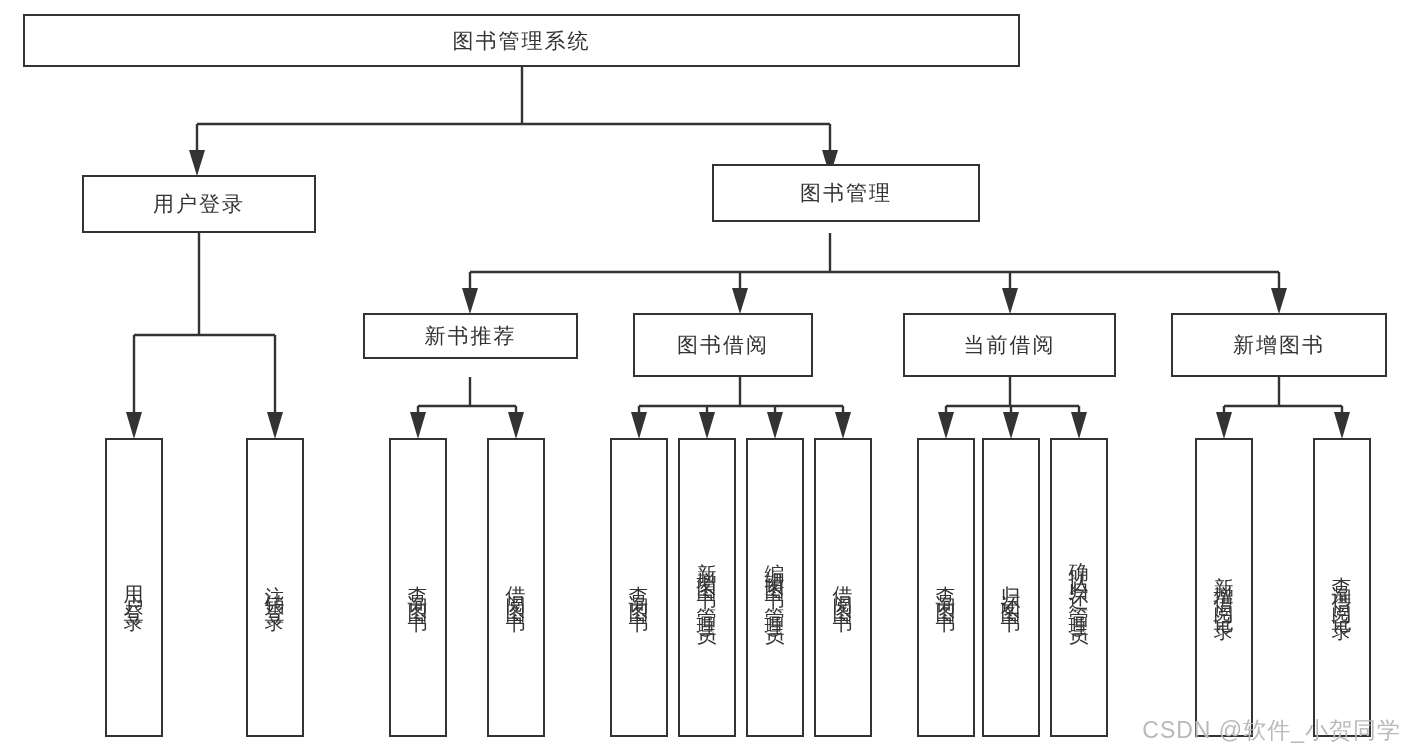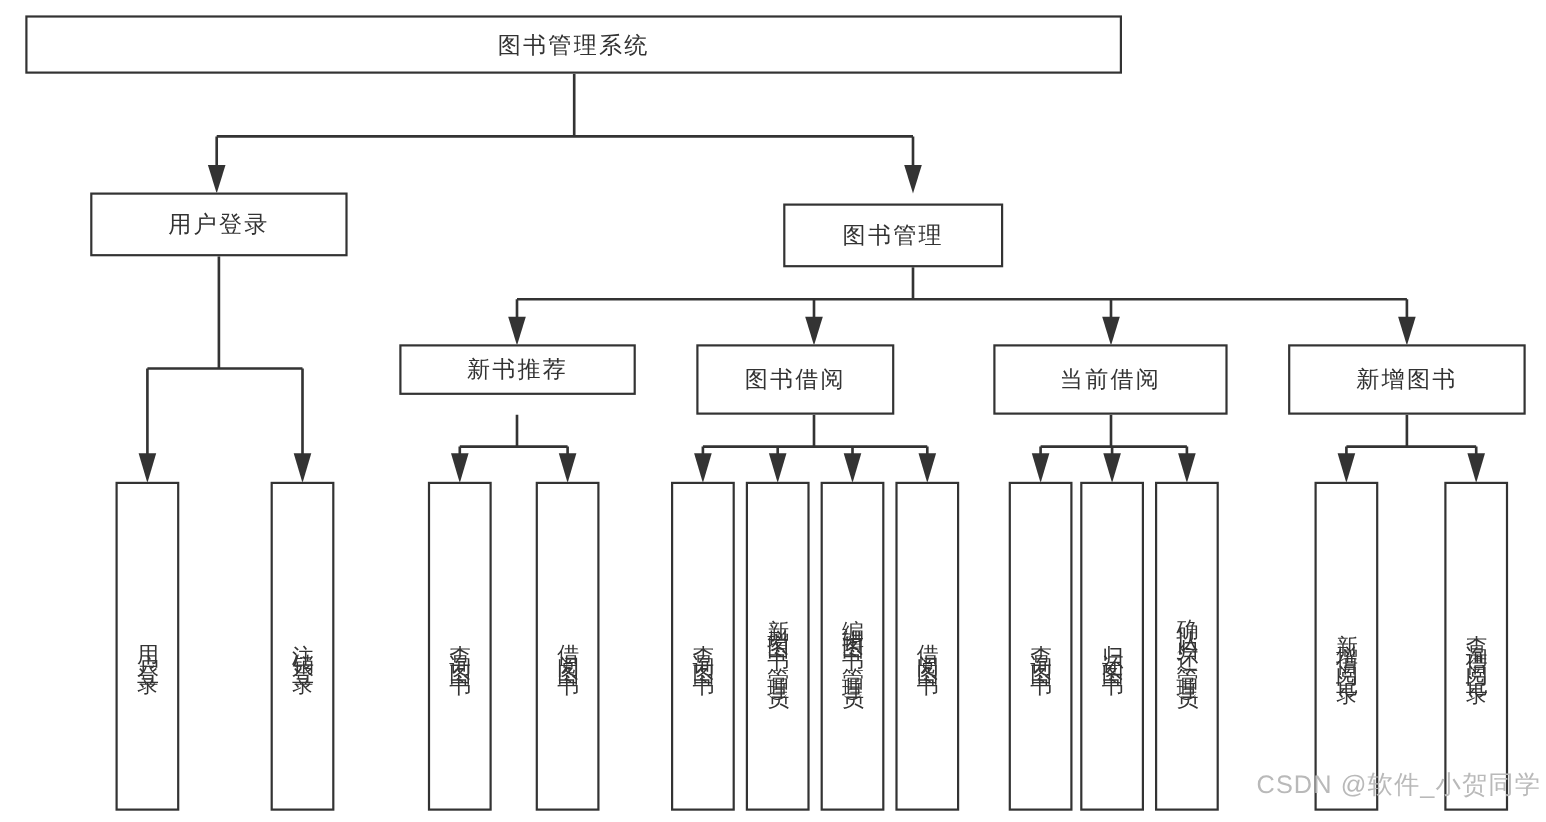--- a/index.html
+++ b/index.html
@@ -18,21 +18,21 @@
     border:2.5px solid var(--line,#333333);
     background:#ffffff;color:var(--text,#333333);
     display:flex;align-items:center;justify-content:center;
   }
   .node.h{font-size:21px;letter-spacing:2px;white-space:nowrap;}
   .node.v span{
     writing-mode:vertical-rl;text-orientation:mixed;
     font-size:20px;letter-spacing:9px;line-height:1.1;
   }
   .watermark{
-    position:absolute;right:4px;bottom:18px;
+    position:absolute;right:4px;bottom:1px;
     font-size:23px;letter-spacing:1px;white-space:nowrap;
     color:var(--watermark,#b9b9b9);
   }
 </style>
 </head>
 <body>
 
 <div class="canvas">
 
   <svg class="connectors" width="1405" height="747" viewBox="0 0 1405 747" aria-hidden="true">
@@ -74,21 +74,21 @@
     <g>
       <path d="M1279 377 V406 M1224 406 H1342 M1224 406 V413 M1342 406 V413"></path>
       <polygon points="1216,412 1232,412 1224,439"></polygon>
       <polygon points="1334,412 1350,412 1342,439"></polygon>
     </g>
   </svg>
 
   <div class="node h" style="left:23px;top:14px;width:997px;height:53px;">图书管理系统</div>
 
   <div class="node h" style="left:82px;top:175px;width:234px;height:58px;">用户登录</div>
-  <div class="node h" style="left:712px;top:185px;width:200px;height:58px;">图书管理</div>
+  <div class="node h" style="left:712px;top:164px;width:268px;height:58px;">图书管理</div>
 
   <div class="node h" style="left:363px;top:313px;width:215px;height:46px;">新书推荐</div>
   <div class="node h" style="left:633px;top:313px;width:180px;height:64px;">图书借阅</div>
   <div class="node h" style="left:903px;top:313px;width:213px;height:64px;">当前借阅</div>
   <div class="node h" style="left:1171px;top:313px;width:216px;height:64px;">新增图书</div>
 
   <div class="node v" style="left:105px;top:438px;width:58px;height:299px;">
     <span>用户登录</span>
   </div>
   <div class="node v" style="left:246px;top:438px;width:58px;height:299px;">

